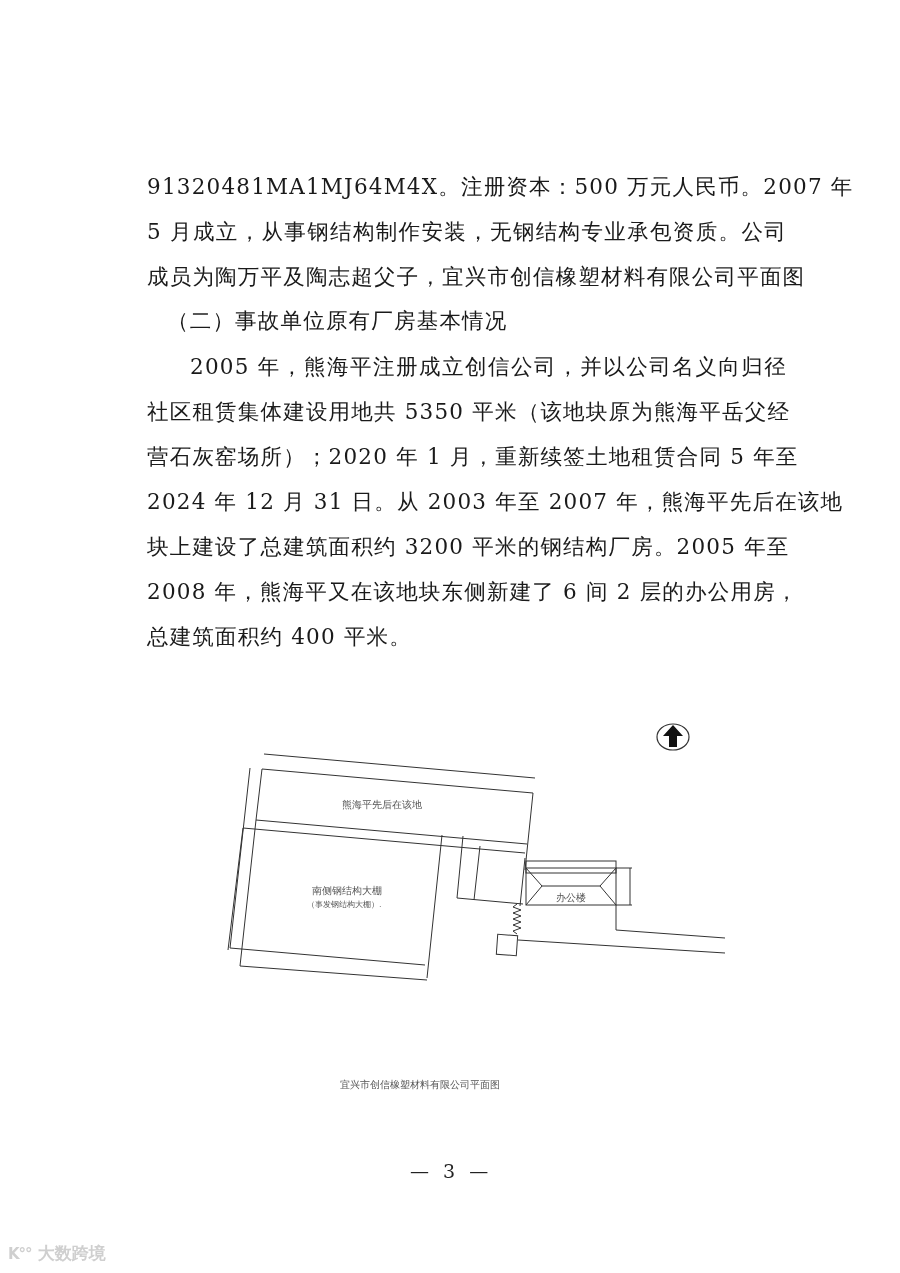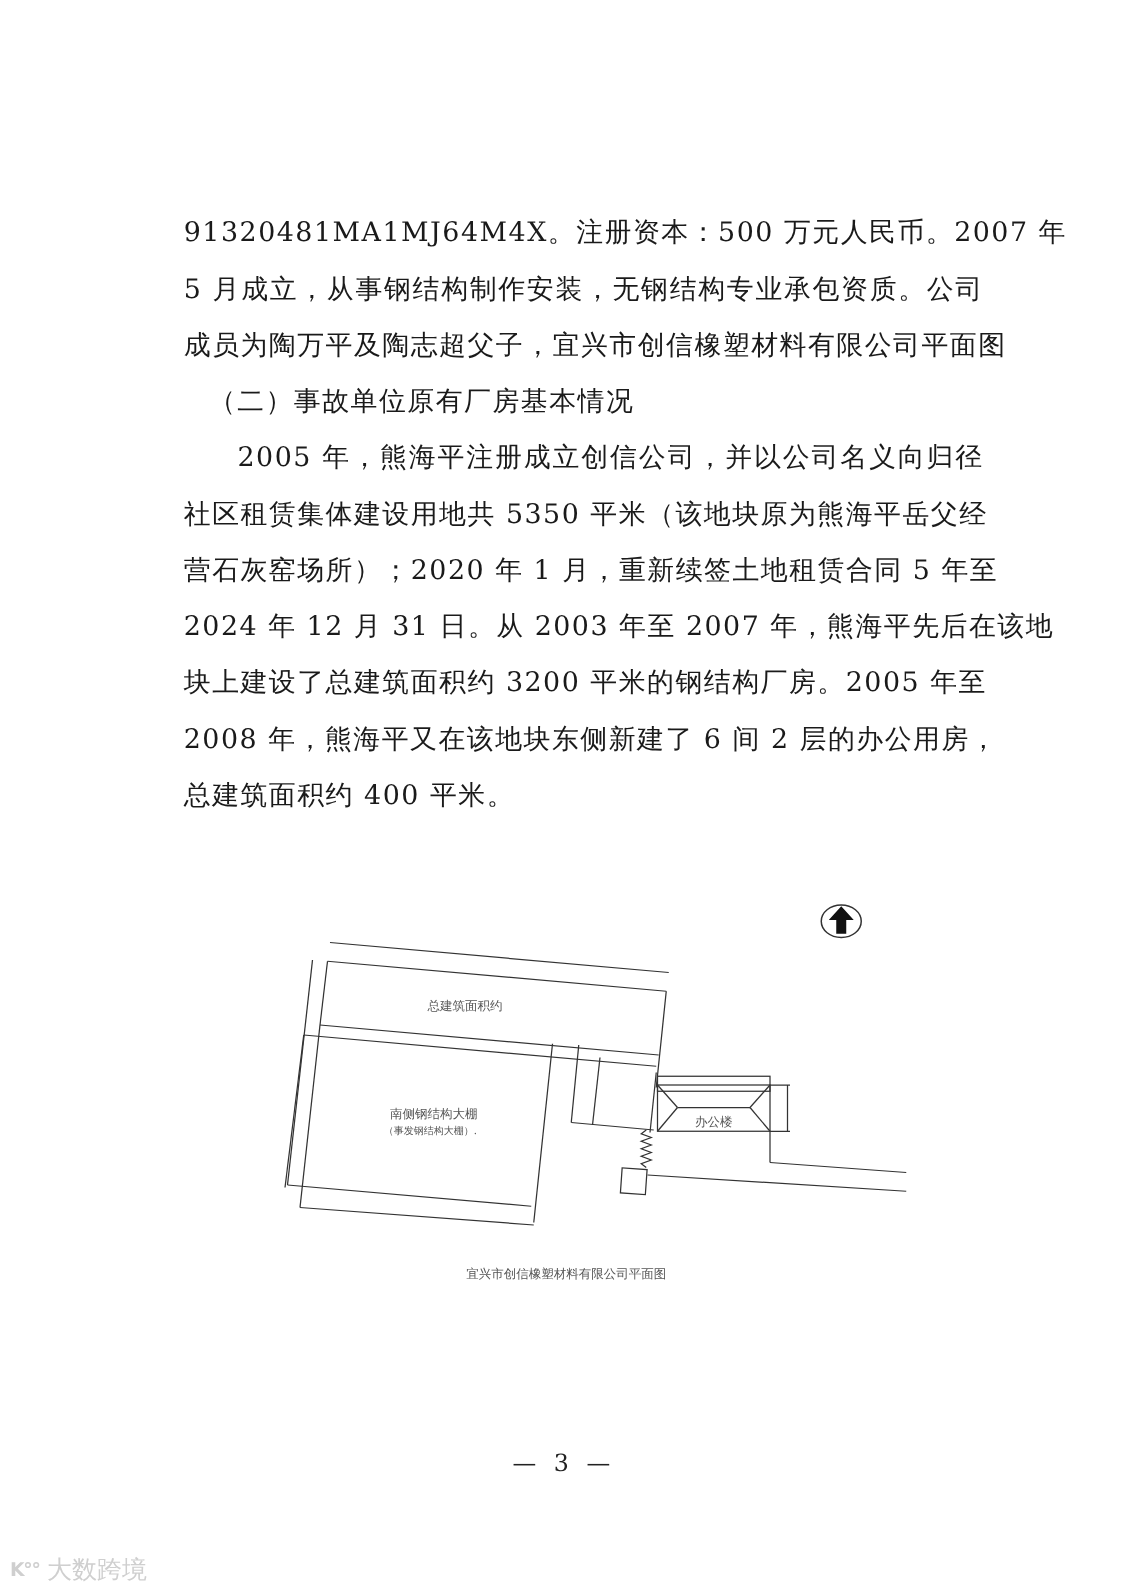--- a/index.html
+++ b/index.html
@@ -61,26 +61,25 @@
     .fig-label {
       position: absolute;
       font-size: 10px;
       color: #555;
       font-family: "DejaVu Serif", serif;
       white-space: nowrap;
     }
     .caption {
       position: absolute;
       left: 340px;
-      top: 1012px;
+      top: 1078px;
       font-size: 10px;
       color: #555;
       font-family: Liberation Serif, serif;
       white-space: nowrap;
-      margin-left: 33px;
     }
     .page-number {
       position: absolute;
       left: 410px;
       top: 1160px;
       font-size: 19px;
       color: #222;
       font-family: "DejaVu Serif", serif;
       white-space: nowrap;
       letter-spacing: 4px;
@@ -94,22 +93,22 @@
       gap: 6px;
       color: #cfcfcf;
       font-family: "DejaVu Sans", sans-serif;
     }
     .watermark .logo {
       font-size: 15px;
       font-weight: bold;
       letter-spacing: -1px;
     }
     .watermark .wm-text {
-      font-size: 20px;
-      font-weight: normal;
+      font-size: 17px;
+      font-weight: bold;
     }
   </style>
 </head>
 <body>
 
 <div class="page">
 
   <div class="text-block">
     <div class="line">91320481MA1MJ64M4X。注册资本：500 万元人民币。2007 年</div>
     <div class="line">5 月成立，从事钢结构制作安装，无钢结构专业承包资质。公司</div>
@@ -177,21 +176,21 @@
         <rect x="277" y="217" width="20" height="20" transform="rotate(4 287 227)"></rect>
       </g>
 
       <polyline points="297,186 293,189 301,192 293,195 301,198 293,201 301,204 293,207 301,210 293,213 297,216" stroke="#333" fill="none" stroke-width="1"></polyline>
 
       <g>
         <ellipse cx="453" cy="19" rx="16" ry="13" stroke="#333" fill="#fff" stroke-width="1.2"></ellipse>
         <polygon points="453,7 443,18 449,18 449,29 457,29 457,18 463,18" fill="#111"></polygon>
       </g>
     </svg>
-    <div class="fig-label" style="left:122px; top:80px;">总建筑面积约</div>
+    <div class="fig-label" style="left:122px; top:80px;">熊海平先后在该地</div>
     <div class="fig-label" style="left:92px; top:166px;">南侧钢结构大棚</div>
     <div class="fig-label" style="left:87px; top:181px; font-size:8px;">（事发钢结构大棚）.</div>
     <div class="fig-label" style="left:336px; top:173px;">办公楼</div>
   </div>
 
   <div class="caption">宜兴市创信橡塑材料有限公司平面图</div>
 
   <div class="page-number">— 3 —</div>
 
   <div class="watermark">

